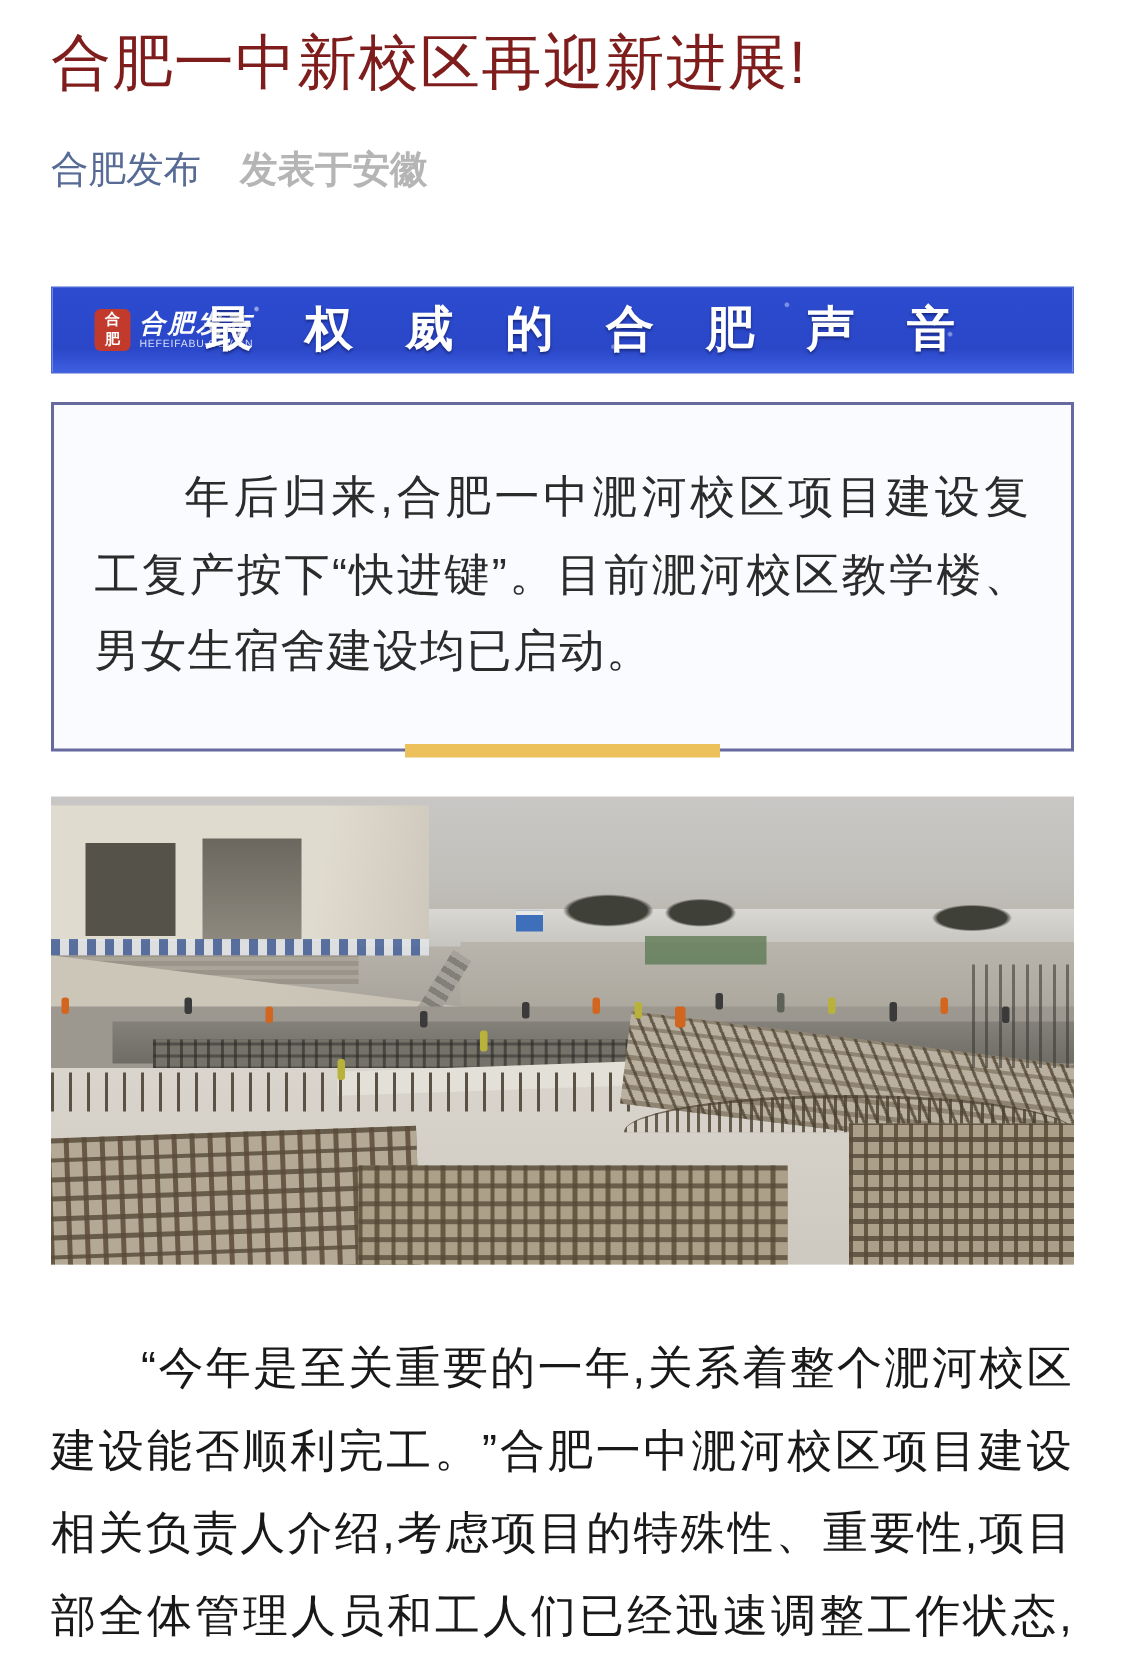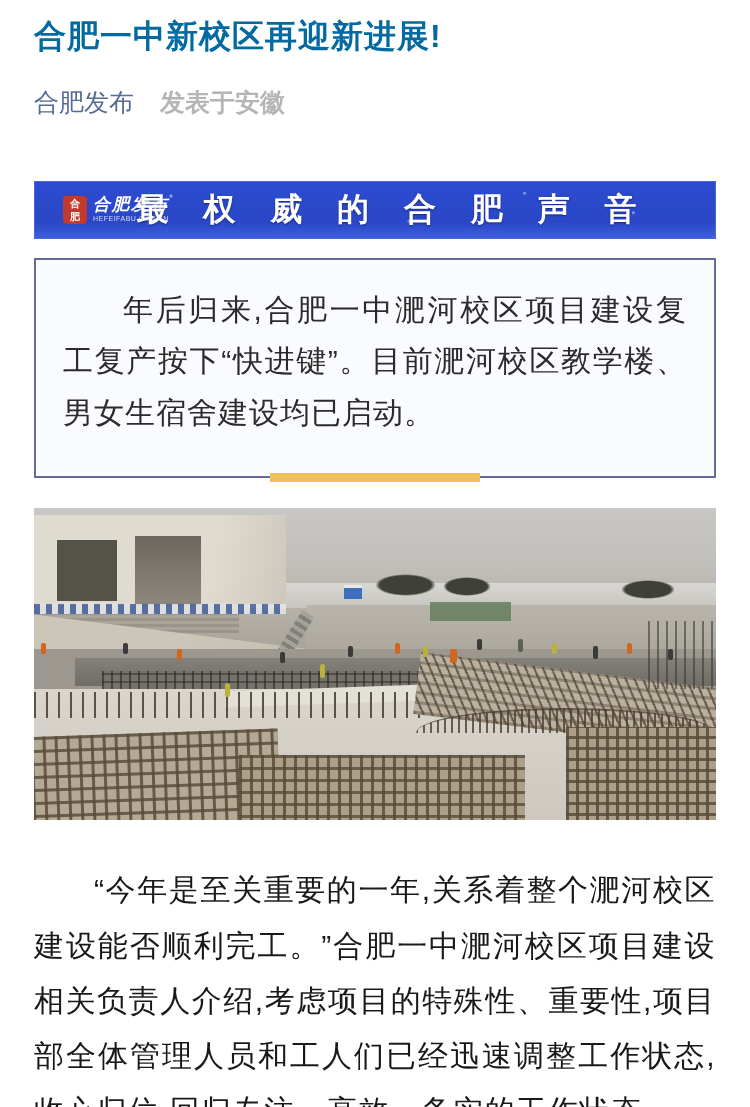--- a/index.html
+++ b/index.html
@@ -6,21 +6,21 @@
   html,body { background:#ffffff; }
   body {
     width:750px; height:1107px; overflow:hidden;
     font-family:"Liberation Sans","DejaVu Sans",sans-serif;
     color:#1a1a1a;
   }
   .page { padding:16px 34px 0 34px; }
 
   
   .title {
-    font-size:32px; font-weight:700; color:#0369a1;
+    font-size:40px; font-weight:400; color:#7f1d1d;
     letter-spacing:1px; line-height:1.3;
   }
   .byline { margin-top:28px; font-size:25px; display:flex; align-items:baseline; }
   .byline .account { color:#576b95; margin-right:26px; }
   .byline .date    { color:#b5b5b5; margin-right:24px; letter-spacing:1px; }
   .byline .region  { color:#b5b5b5;font-weight:bold; }
 
   
   .banner {
     margin-top:62px; height:58px; position:relative;
@@ -52,21 +52,21 @@
     color:#ffffff; font-size:32px; font-weight:700;
     font-family:Liberation Sans, sans-serif;
     letter-spacing:13px; white-space:nowrap;
     text-shadow:0 1px 2px rgba(0,0,40,.45);
   }
 
   
   .summary-box {
     margin-top:19px; position:relative;
     border:2px solid #666a9e; background:#fafbfe;
-    padding:24px 27px 38px 27px;
+    padding:36px 27px 38px 27px;
   }
   .summary-box p {
     font-size:30px; line-height:1.72; color:#2b2b2b;
     text-align:justify; text-indent:2em; letter-spacing:1px;
   }
   .accent-bar {
     position:absolute; left:50%; bottom:-6px; transform:translateX(-50%);
     width:210px; height:9px; background:#ecc05a;
   }
 

